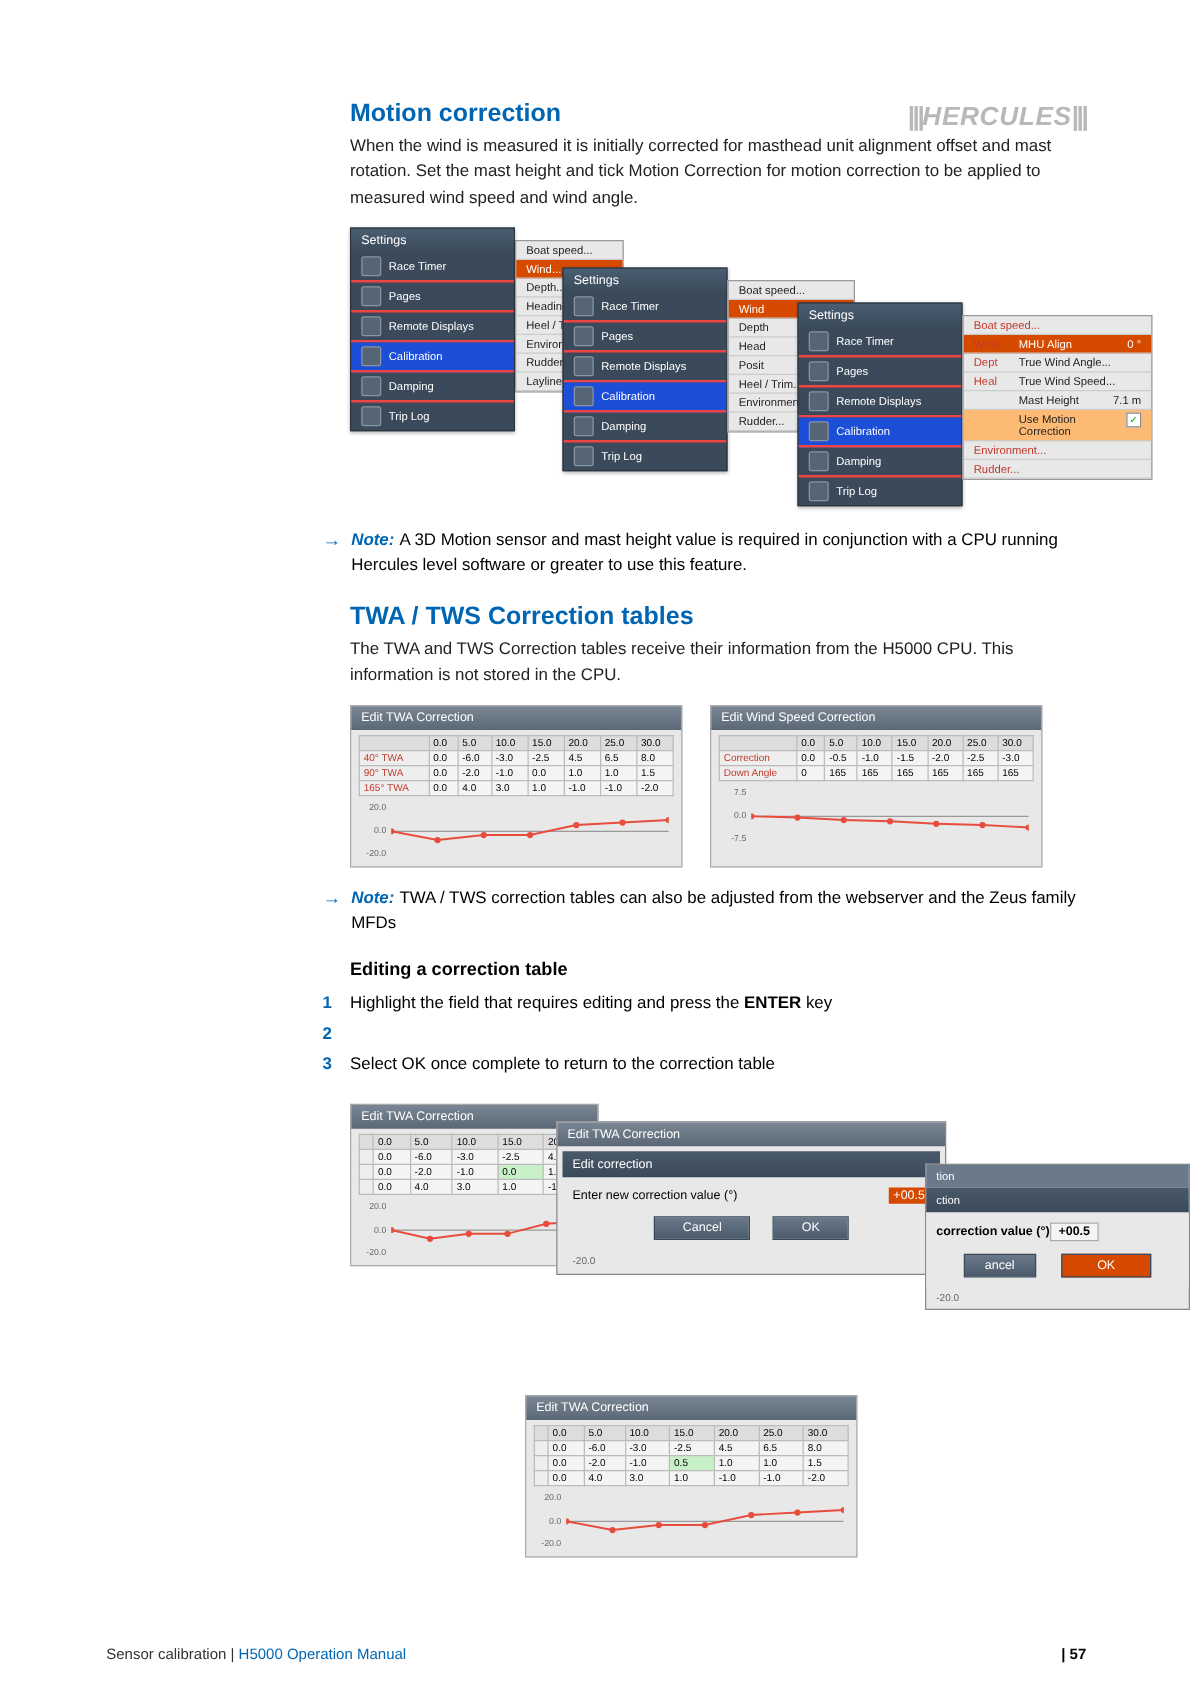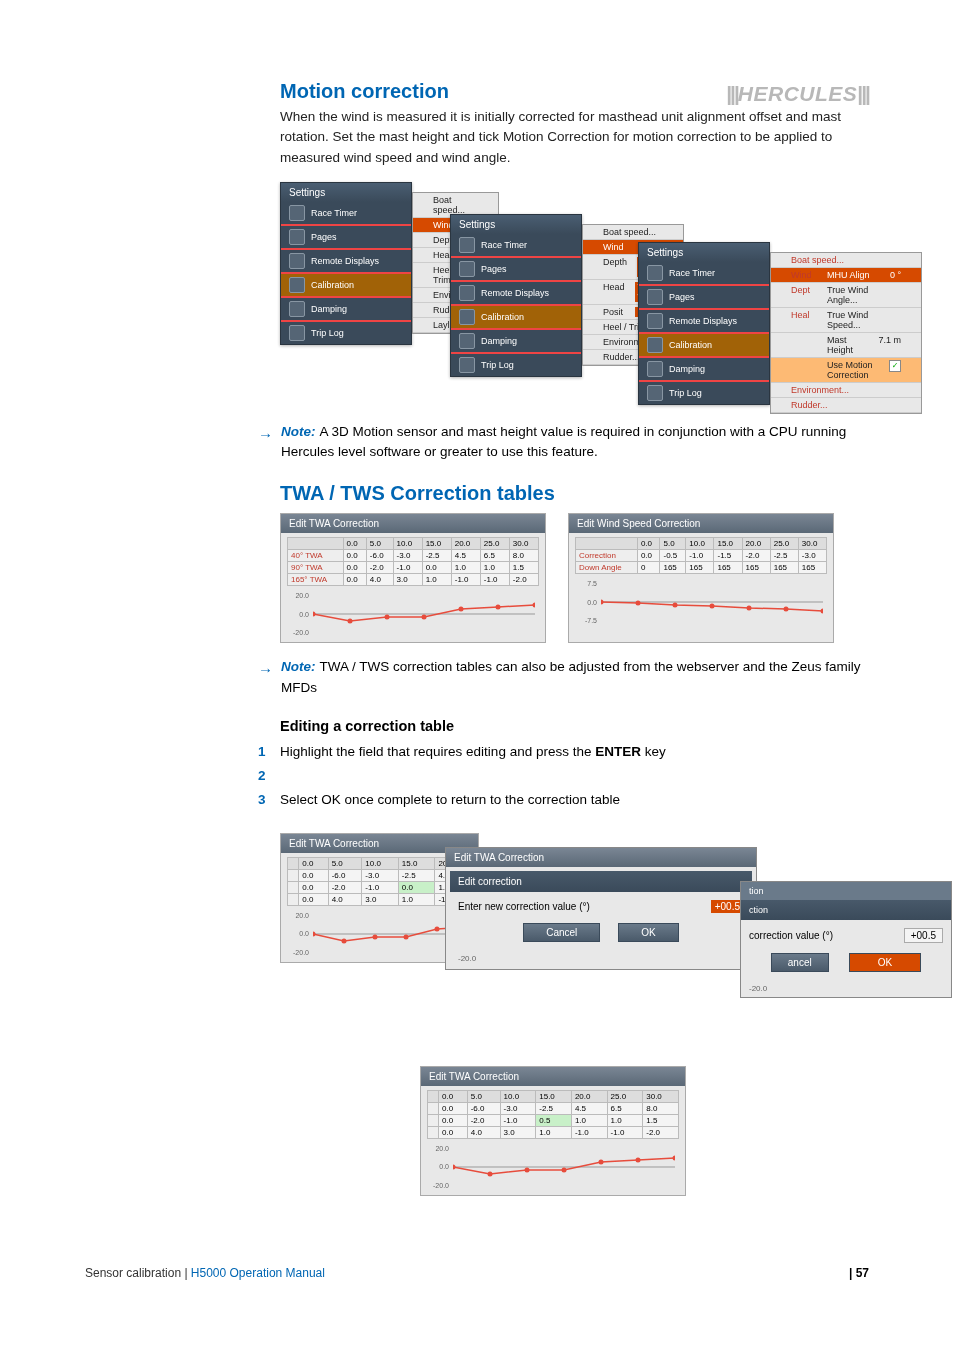--- a/index.html
+++ b/index.html
@@ -111,37 +111,37 @@
   }
   .menu-row {
     display: flex;
     align-items: center;
     padding: 3px 8px;
     border-bottom: 2px solid #ef4444;
     cursor: pointer;
     gap: 6px;
   }
   .menu-row:last-child { border-bottom: none; }
-  .menu-row.sel { background: #a16207; }
+  .menu-row.sel { background: #1d4ed8; }
   .micon {
     width: 14px; height: 14px;
     background: #556575;
     border: 1px solid #8896a3;
     border-radius: 2px;
     display: flex; align-items: center; justify-content: center;
     font-size: 8px;
   }
   .submenu {
     background: #e8e8e8;
     color: #222;
     border: 1px solid #999;
     font-size: 9px;
   }
   .submenu .sub-row {
-    padding: 2px 20px;
+    padding: 2px 8px;
     border-bottom: 1px solid #ccc;
     display: flex;
     justify-content: space-between;
     gap: 10px;
   }
   .submenu .sub-row.sel { background: #d64a00; color: #fff; }
   .cascade-group {
     position: relative;
     margin: 10px 0 20px 0;
     height: 220px;
@@ -434,20 +434,21 @@
   </div>
 
   <div class="note-row">
     <span class="note-arrow">→</span>
     <div class="note-body">
       <span class="note-label">Note:</span><span>A 3D Motion sensor and mast height value is required in conjunction with a CPU running Hercules level software or greater to use this feature.</span>
     </div>
   </div>
 
   <h2 class="section">TWA / TWS Correction tables</h2>
+  <p class="body">The TWA and TWS Correction tables receive their information from the H5000 CPU. This information is not stored in the CPU.</p>
 
   <div class="corr-row">
     <div class="corr-panel">
       <div class="corr-title">Edit TWA Correction</div>
       <table class="corr-table" id="twa-table">
           <tbody>
             <tr>
               <th></th>
               <th>0.0</th>
               <th>5.0</th>
@@ -685,21 +686,21 @@
           </div>
           <div style="font-size:8px; color:#666; padding:4px 8px 6px;">-20.0</div>
         </div>
       </div>
     </div>
     <div class="layer" style="left:460px; top:48px;">
       <div class="dlg" style="width:210px;">
         <div style="background:#6a7a8a; color:#fff; padding:4px 8px; font-size:9px;">tion</div>
         <div class="dlg-dark-title" style="font-size:9px;">ction</div>
         <div class="dlg-body" style="background:#e8e8e8;">
-          <div style="display:flex; justify-content:space-between; align-items:center; margin-bottom:10px;">
+          <div style="display:flex; align-items:center; margin-bottom:10px;font-weight:bold;">
             <span>correction value (°)</span>
             <span style="background:#f4f4f4; border:1px solid #aaa; padding:1px 6px;">+00.5</span>
           </div>
           <div style="display:flex; gap:20px; justify-content:center;">
             <div class="btn" style="padding:3px 16px;">ancel</div>
             <div class="btn sel" style="padding:3px 28px;">OK</div>
           </div>
         </div>
         <div style="font-size:8px; color:#666; padding:4px 8px;">-20.0</div>
       </div>

